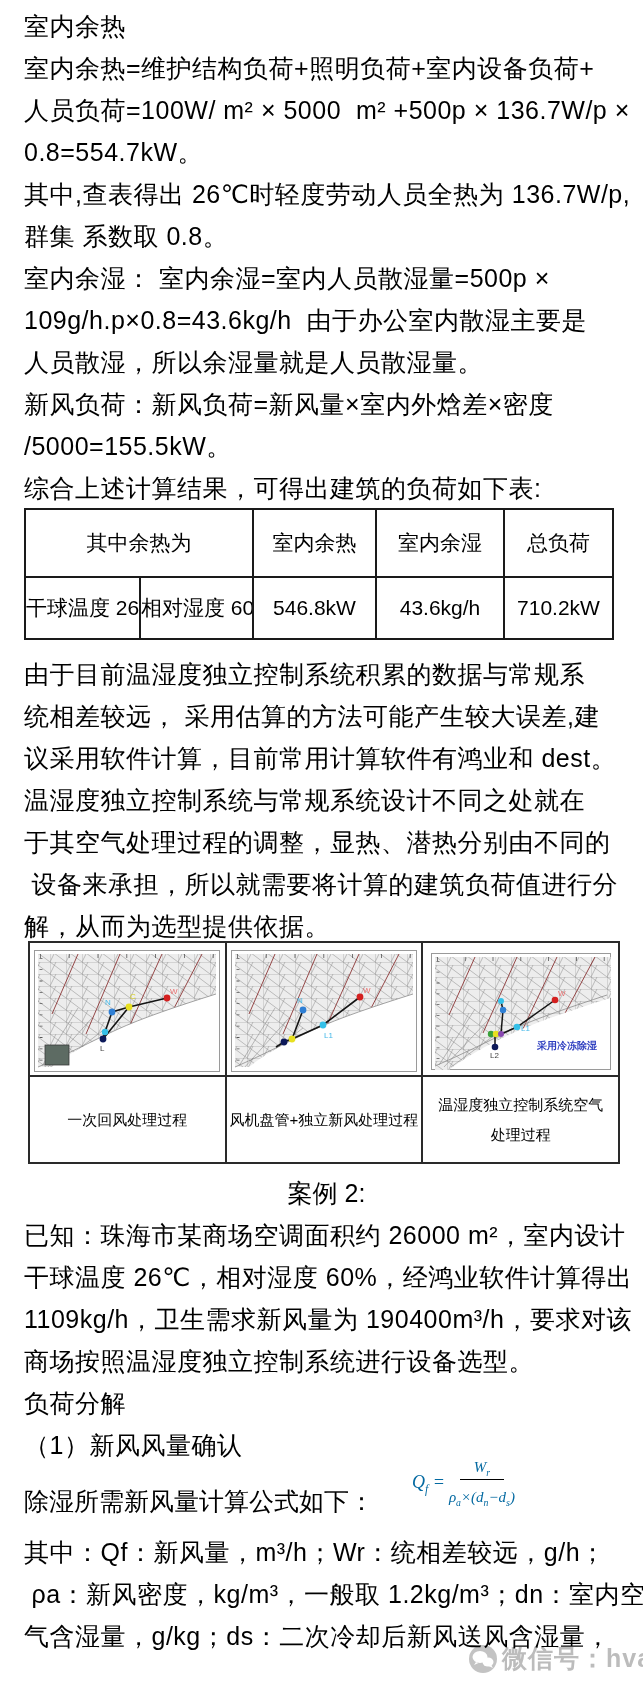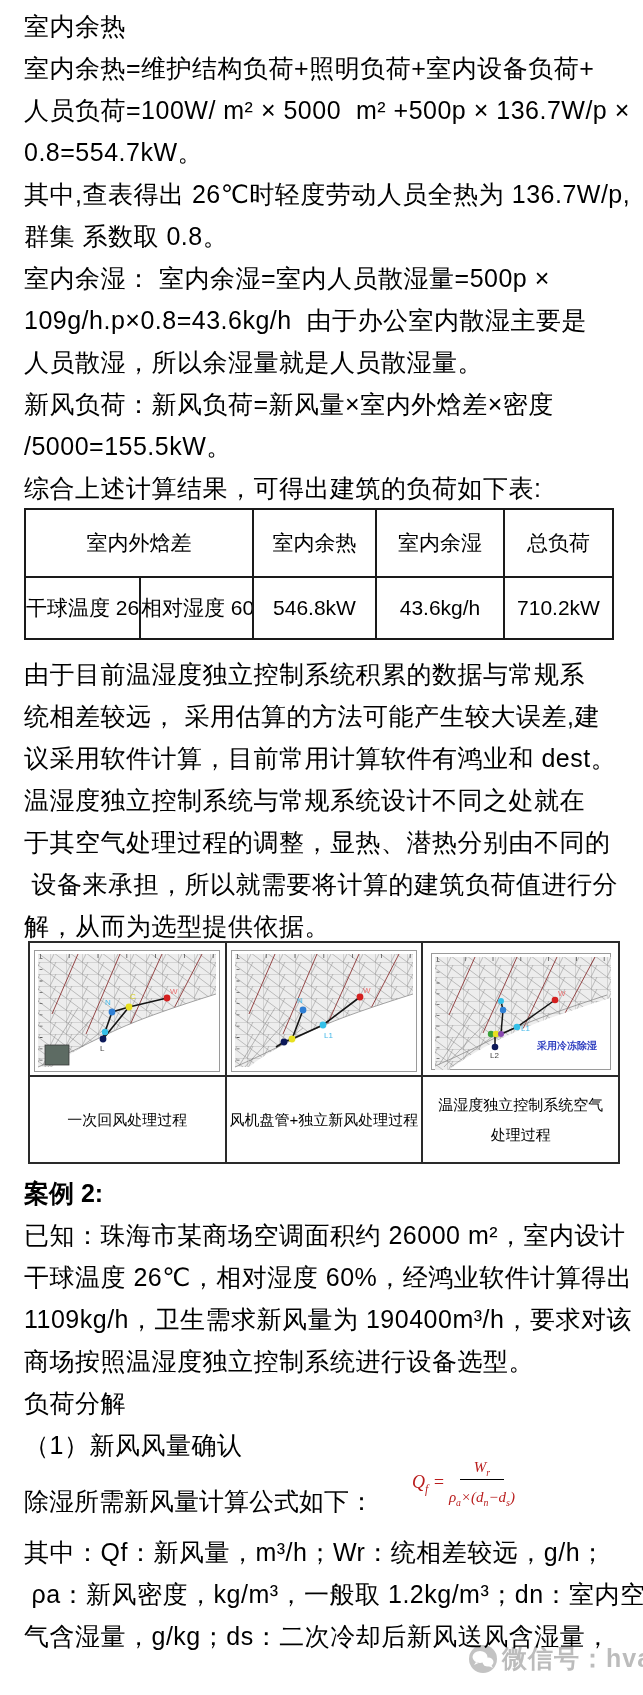--- a/index.html
+++ b/index.html
@@ -23,28 +23,28 @@
   tr.loads-header td{height:66px;}
   tr.loads-data td{height:60px;}
   
   .charts-wrap{margin-top:-6px;}
   table.charts{border-collapse:collapse;table-layout:fixed;width:592px;margin-left:4px;}
   table.charts td{border:2px solid #2a2a2a;text-align:center;vertical-align:middle;padding:0;}
   td.chart-cell{height:132px;background:#fff;}
   td.chart-cell svg{display:block;margin:4px auto 0 auto;background:#fff;}
   td.caption-cell{height:85px;font-size:15px;line-height:30px;white-space:nowrap;}
   
-  .case-heading{font-size:25px;line-height:42px;height:42px;font-weight:bold;margin-top:8px;white-space:pre;}
+  .case-heading{font-size:25px;line-height:42px;height:42px;font-weight:normal;margin-top:8px;white-space:pre;text-align:center;}
   
   .formula-row{position:relative;height:56px;}
   .formula-intro{position:absolute;left:0;top:14px;font-size:25px;line-height:42px;white-space:pre;}
   .formula{
     position:absolute;left:388px;top:-12px;width:150px;height:60px;
     display:flex;align-items:center;justify-content:flex-start;
-    font-family:"Liberation Serif","DejaVu Serif",serif;font-style:italic;color:#b91c1c;
+    font-family:"Liberation Serif","DejaVu Serif",serif;font-style:italic;color:#0369a1;
   }
   .f-lhs{font-size:18px;margin-right:4px;white-space:nowrap;}
   .frac{display:inline-flex;flex-direction:column;align-items:center;line-height:1.05;}
   .frac .num{font-size:15px;border-bottom:1.4px solid #000;padding:0 14px 1px 14px;}
   .frac .den{font-size:15px;padding-top:10px;white-space:nowrap;}
   sub{font-size:65%;}
   .explain{margin-top:9px;}
   
   .watermark{
     position:absolute;left:468px;top:1642px;z-index:0;display:flex;align-items:center;
@@ -108,21 +108,21 @@
   <table class="loads" style="margin-top:-1px;">
     <colgroup>
         <col style="width:115px">
         <col style="width:113px">
         <col style="width:123px">
         <col style="width:128px">
         <col style="width:109px">
       </colgroup>
     <tbody>
         <tr class="loads-header">
-      <td colspan="2">室内外焓差</td>
+      <td colspan="2">其中余热为</td>
       <td>室内余热</td>
       <td>室内余湿</td>
       <td>总负荷</td>
     </tr>
     <tr class="loads-data">
       <td>干球温度 26℃</td>
       <td>相对湿度 60%</td>
       <td>546.8kW</td>
       <td>43.6kg/h</td>
       <td>710.2kW</td>

